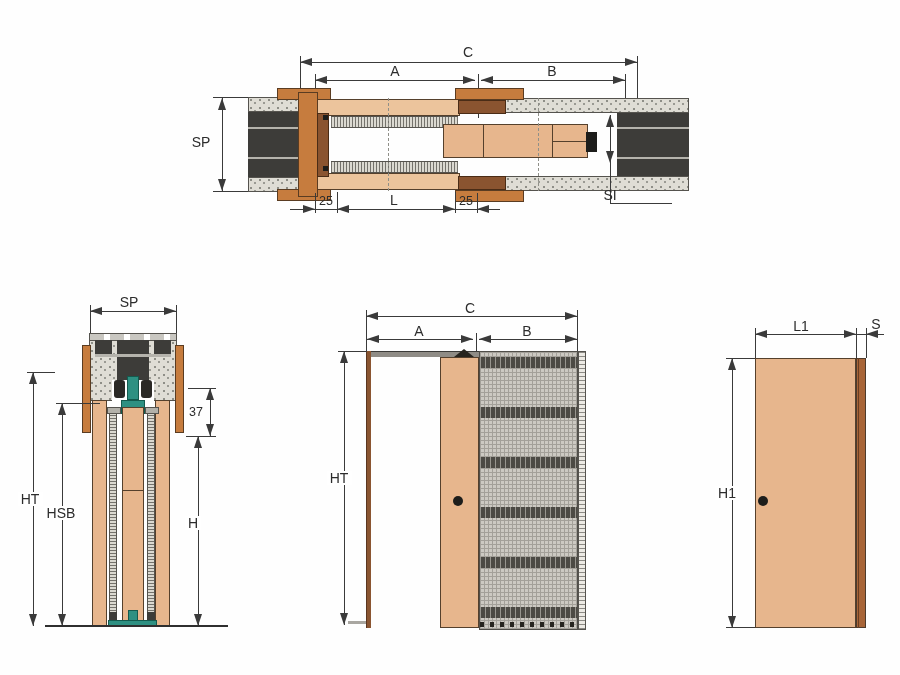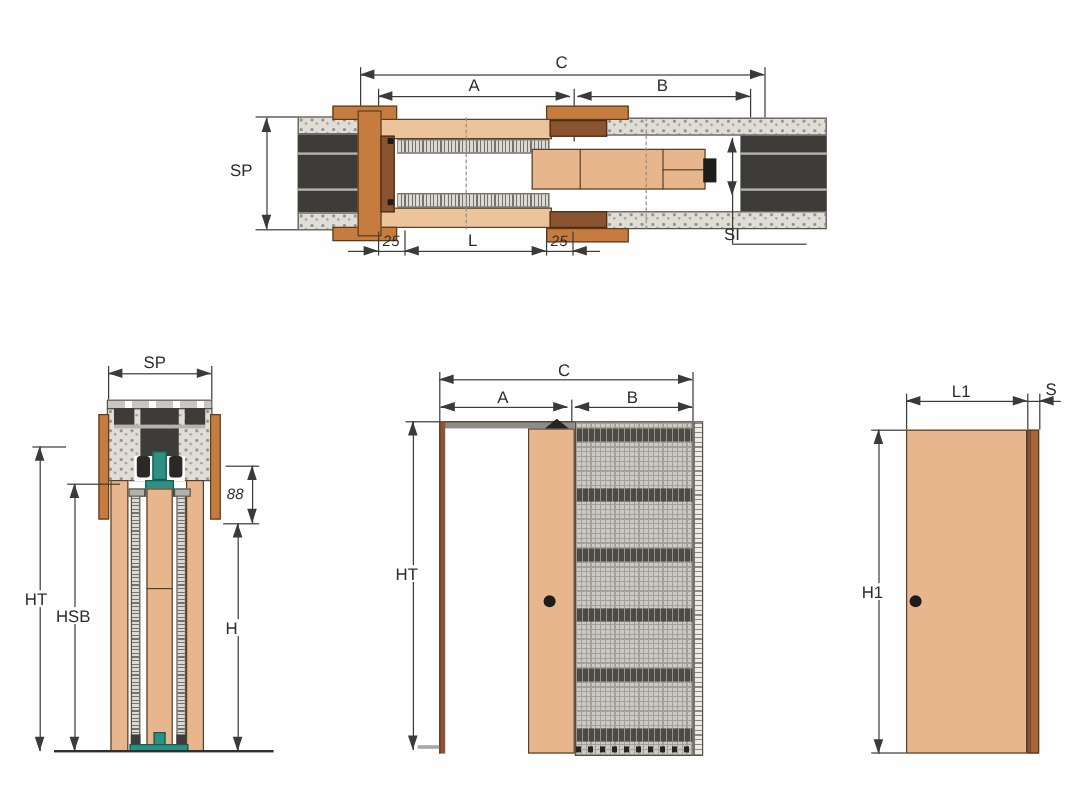--- a/index.html
+++ b/index.html
@@ -2,21 +2,21 @@
 <html><head>
 <meta charset="utf-8">
 <style>
   html,body{margin:0;padding:0;background:#ffffff;}
   .sheet{position:relative;width:900px;height:675px;background:#fefefe;overflow:hidden;
          font-family:"Liberation Sans",sans-serif;}
   .v{position:absolute;box-sizing:border-box;}
   .ln{background:#3a3a3a;}
   .lbl{position:absolute;font-family:"Liberation Sans",sans-serif;font-size:14px;color:#2c2c2c;
        transform:translate(-50%,-50%);white-space:nowrap;line-height:1;z-index:30;}
-  .lbl.sm{font-size:12.5px;font-style:italic;}
+  .lbl.sm{font-size:12.5px;}
   .lbl.bg{background:#fff;padding:0 3px;}
   .arU{width:0;height:0;border-left:4px solid transparent;border-right:4px solid transparent;border-bottom:12px solid #3a3a3a;}
   .arD{width:0;height:0;border-left:4px solid transparent;border-right:4px solid transparent;border-top:12px solid #3a3a3a;}
   .arL{width:0;height:0;border-top:4px solid transparent;border-bottom:4px solid transparent;border-right:12px solid #3a3a3a;}
   .arR{width:0;height:0;border-top:4px solid transparent;border-bottom:4px solid transparent;border-left:12px solid #3a3a3a;}
   .stp{background-color:#dfddd5;
        background-image:radial-gradient(circle at 2px 2px,#8e8e87 1px,transparent 1.5px),
                         radial-gradient(circle at 6px 5px,#9a9a93 .8px,transparent 1.2px);
        background-size:9px 8px;border:1px solid #55534e;}
   .drk{background:#3d3c39;}
@@ -197,21 +197,21 @@
     <div class="v arU" style="left:58px;top:403px"></div>
     <div class="v arD" style="left:58px;top:614px"></div>
     <div class="v ln" style="left:56px;top:403px;width:44px;height:1px"></div>
     <div class="lbl bg" style="left:61px;top:513px">HSB</div>
     
     <div class="v ln" style="left:210px;top:388px;width:1px;height:48px"></div>
     <div class="v arU" style="left:206px;top:388px"></div>
     <div class="v arD" style="left:206px;top:424px"></div>
     <div class="v ln" style="left:188px;top:388px;width:28px;height:1px"></div>
     <div class="v ln" style="left:186px;top:436px;width:30px;height:1px"></div>
-    <div class="lbl sm" style="left:196px;top:412px">88</div>
+    <div class="lbl sm" style="left:196px;top:412px">37</div>
     
     <div class="v ln" style="left:198px;top:436px;width:1px;height:190px"></div>
     <div class="v arU" style="left:194px;top:436px"></div>
     <div class="v arD" style="left:194px;top:614px"></div>
     <div class="lbl bg" style="left:193px;top:523px">H</div>
     
     <div class="v" style="left:45px;top:625px;width:183px;height:2px;background:#2f2f2f"></div>
   </div>
 
   

